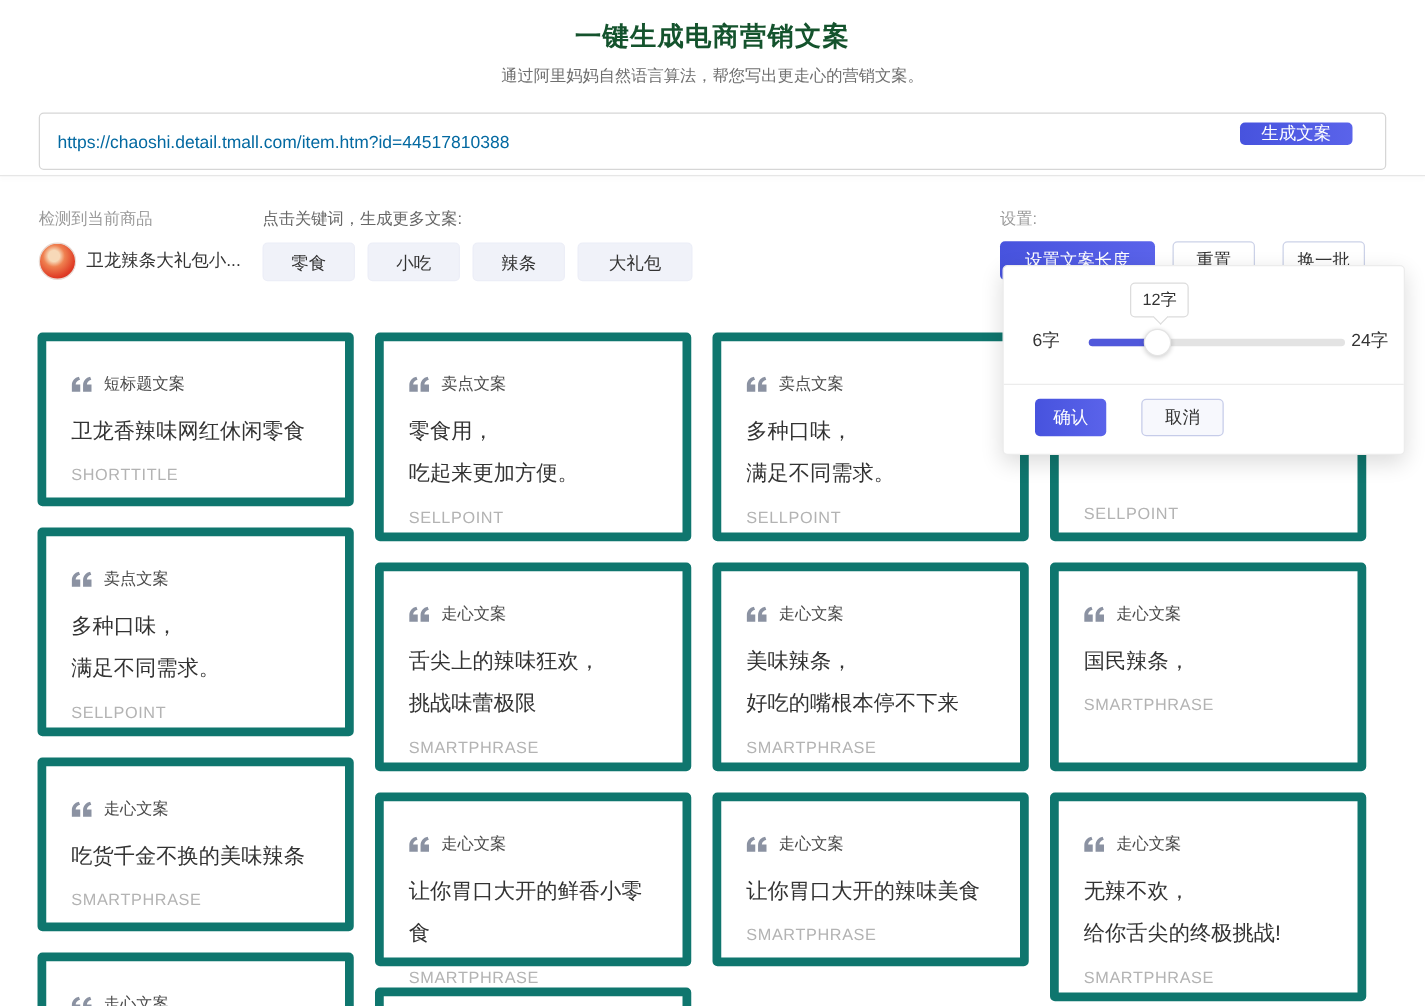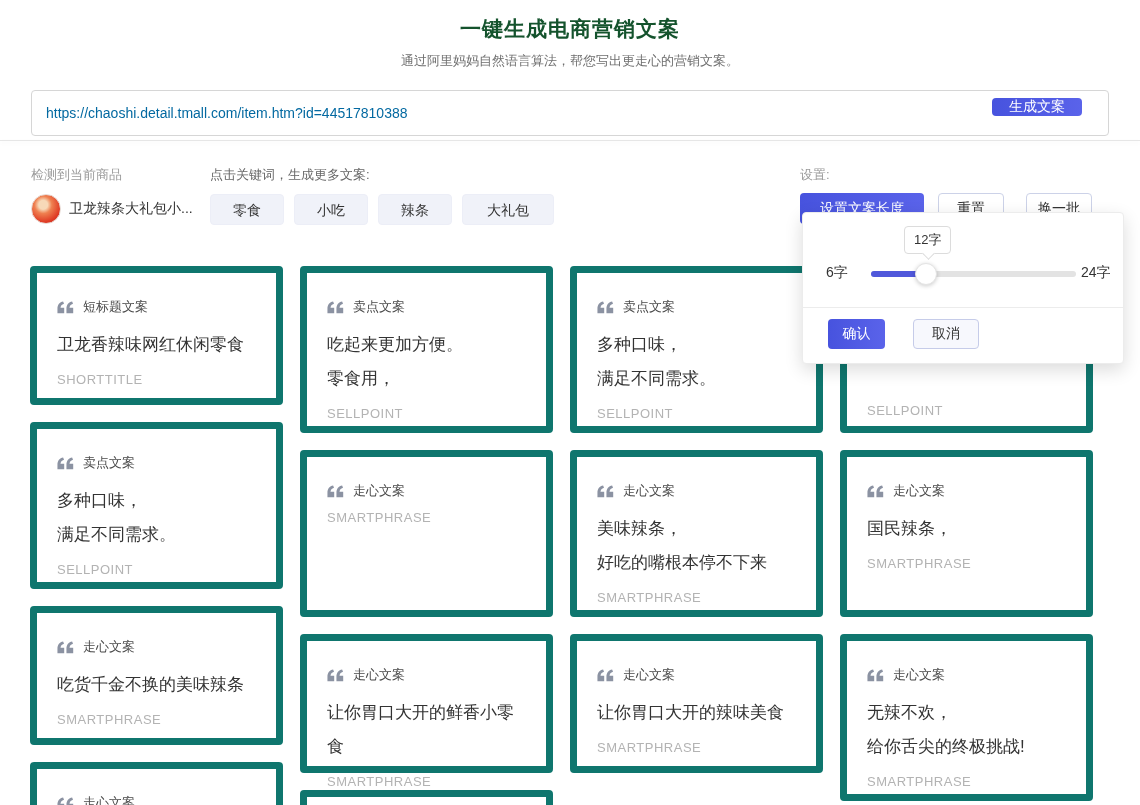--- a/index.html
+++ b/index.html
@@ -183,33 +183,37 @@
     <div class="gcol">
       <div class="card h2">
         <div class="card-head">
           <svg viewBox="0 0 20 14" width="18" height="13" fill="#8b92a2">
               <path d="M0.5,13.5 L0.5,8 C0.5,3.8 3,1 6.8,0.2 L7.8,2.8 C5.2,3.6 4,5.2 3.9,7.2 L8,7.2 L8,13.5 Z"></path>
               <path d="M10.5,13.5 L10.5,8 C10.5,3.8 13,1 16.8,0.2 L17.8,2.8 C15.2,3.6 14,5.2 13.9,7.2 L18,7.2 L18,13.5 Z"></path>
             </svg>
           <span>卖点文案</span>
         </div>
         <div class="card-body">
+          <div class="card-line">零食用，</div>
           <div class="card-line">吃起来更加方便。</div>
-          <div class="card-line">零食用，</div>
         </div>
         <div class="card-tag">SELLPOINT</div>
       </div>
 
       <div class="card h2">
         <div class="card-head">
           <svg viewBox="0 0 20 14" width="18" height="13" fill="#8b92a2">
               <path d="M0.5,13.5 L0.5,8 C0.5,3.8 3,1 6.8,0.2 L7.8,2.8 C5.2,3.6 4,5.2 3.9,7.2 L8,7.2 L8,13.5 Z"></path>
               <path d="M10.5,13.5 L10.5,8 C10.5,3.8 13,1 16.8,0.2 L17.8,2.8 C15.2,3.6 14,5.2 13.9,7.2 L18,7.2 L18,13.5 Z"></path>
             </svg>
           <span>走心文案</span>
+        </div>
+        <div class="card-body">
+          <div class="card-line">舌尖上的辣味狂欢，</div>
+          <div class="card-line">挑战味蕾极限</div>
         </div>
         <div class="card-tag">SMARTPHRASE</div>
       </div>
 
       <div class="card h1">
         <div class="card-head">
           <svg viewBox="0 0 20 14" width="18" height="13" fill="#8b92a2">
               <path d="M0.5,13.5 L0.5,8 C0.5,3.8 3,1 6.8,0.2 L7.8,2.8 C5.2,3.6 4,5.2 3.9,7.2 L8,7.2 L8,13.5 Z"></path>
               <path d="M10.5,13.5 L10.5,8 C10.5,3.8 13,1 16.8,0.2 L17.8,2.8 C15.2,3.6 14,5.2 13.9,7.2 L18,7.2 L18,13.5 Z"></path>
             </svg>

